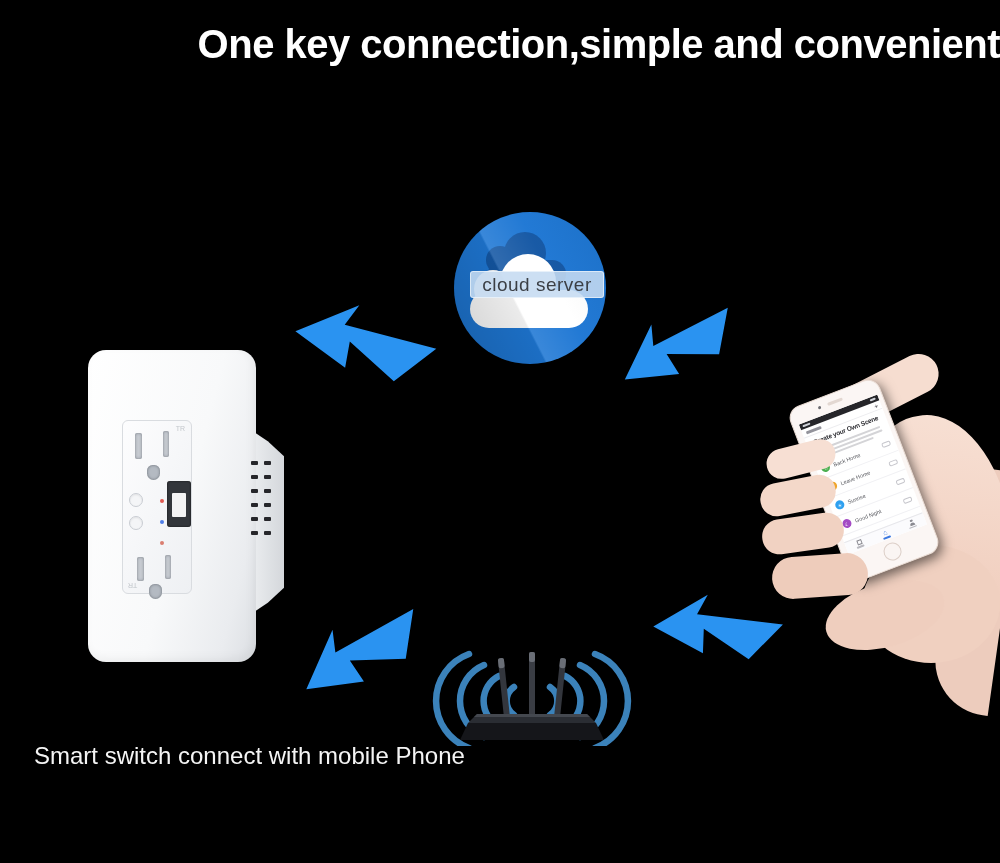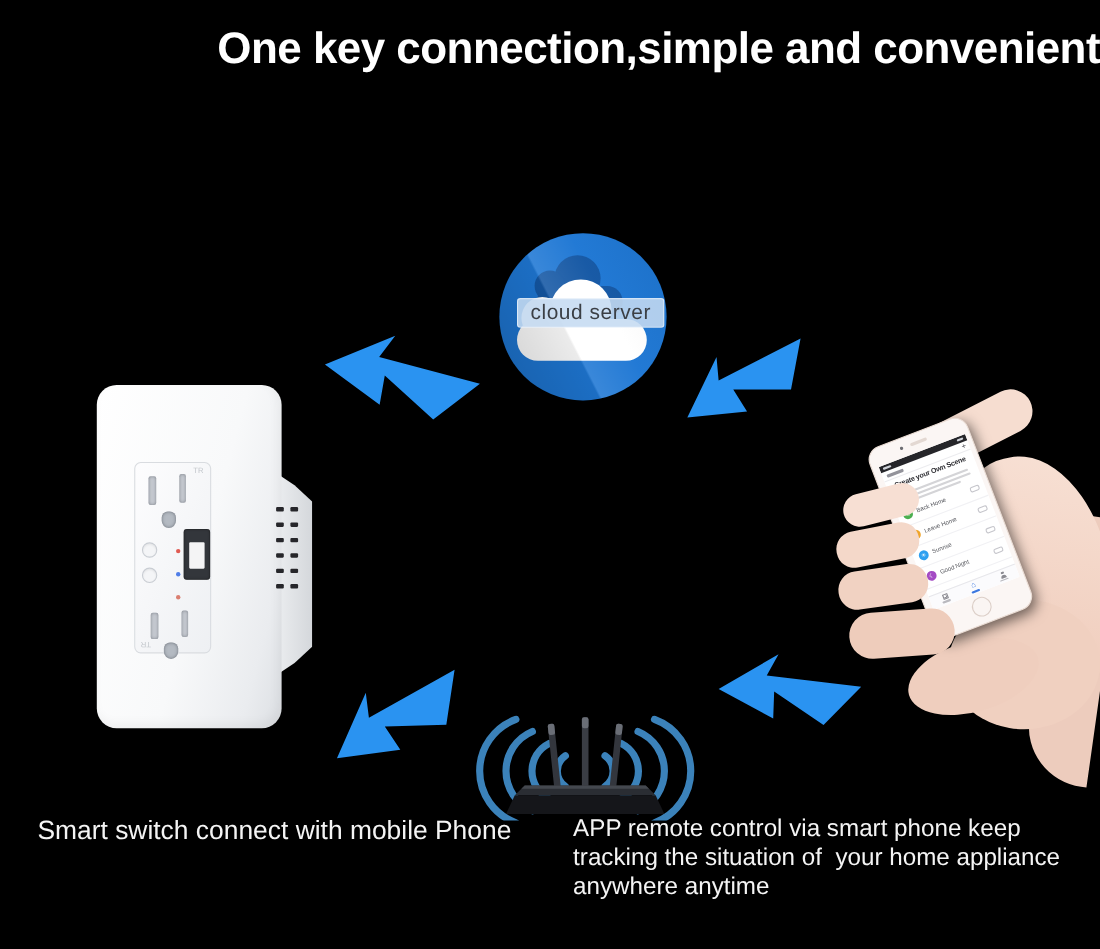--- a/index.html
+++ b/index.html
@@ -308,17 +308,14 @@
       </div>
     </div>
     <div class="home-btn"></div>
   </div>
   <div class="hand-part f1"></div>
   <div class="hand-part f2"></div>
   <div class="hand-part f3"></div>
   <div class="hand-part f4"></div>
 
   <div class="caption-left">Smart switch connect with mobile Phone</div>
-  <div class="caption-right">APP remote control via smart phone keep
-tracking the situation of  your home appliance
-anywhere anytime</div>
 
 </div>
 
 </body></html>

